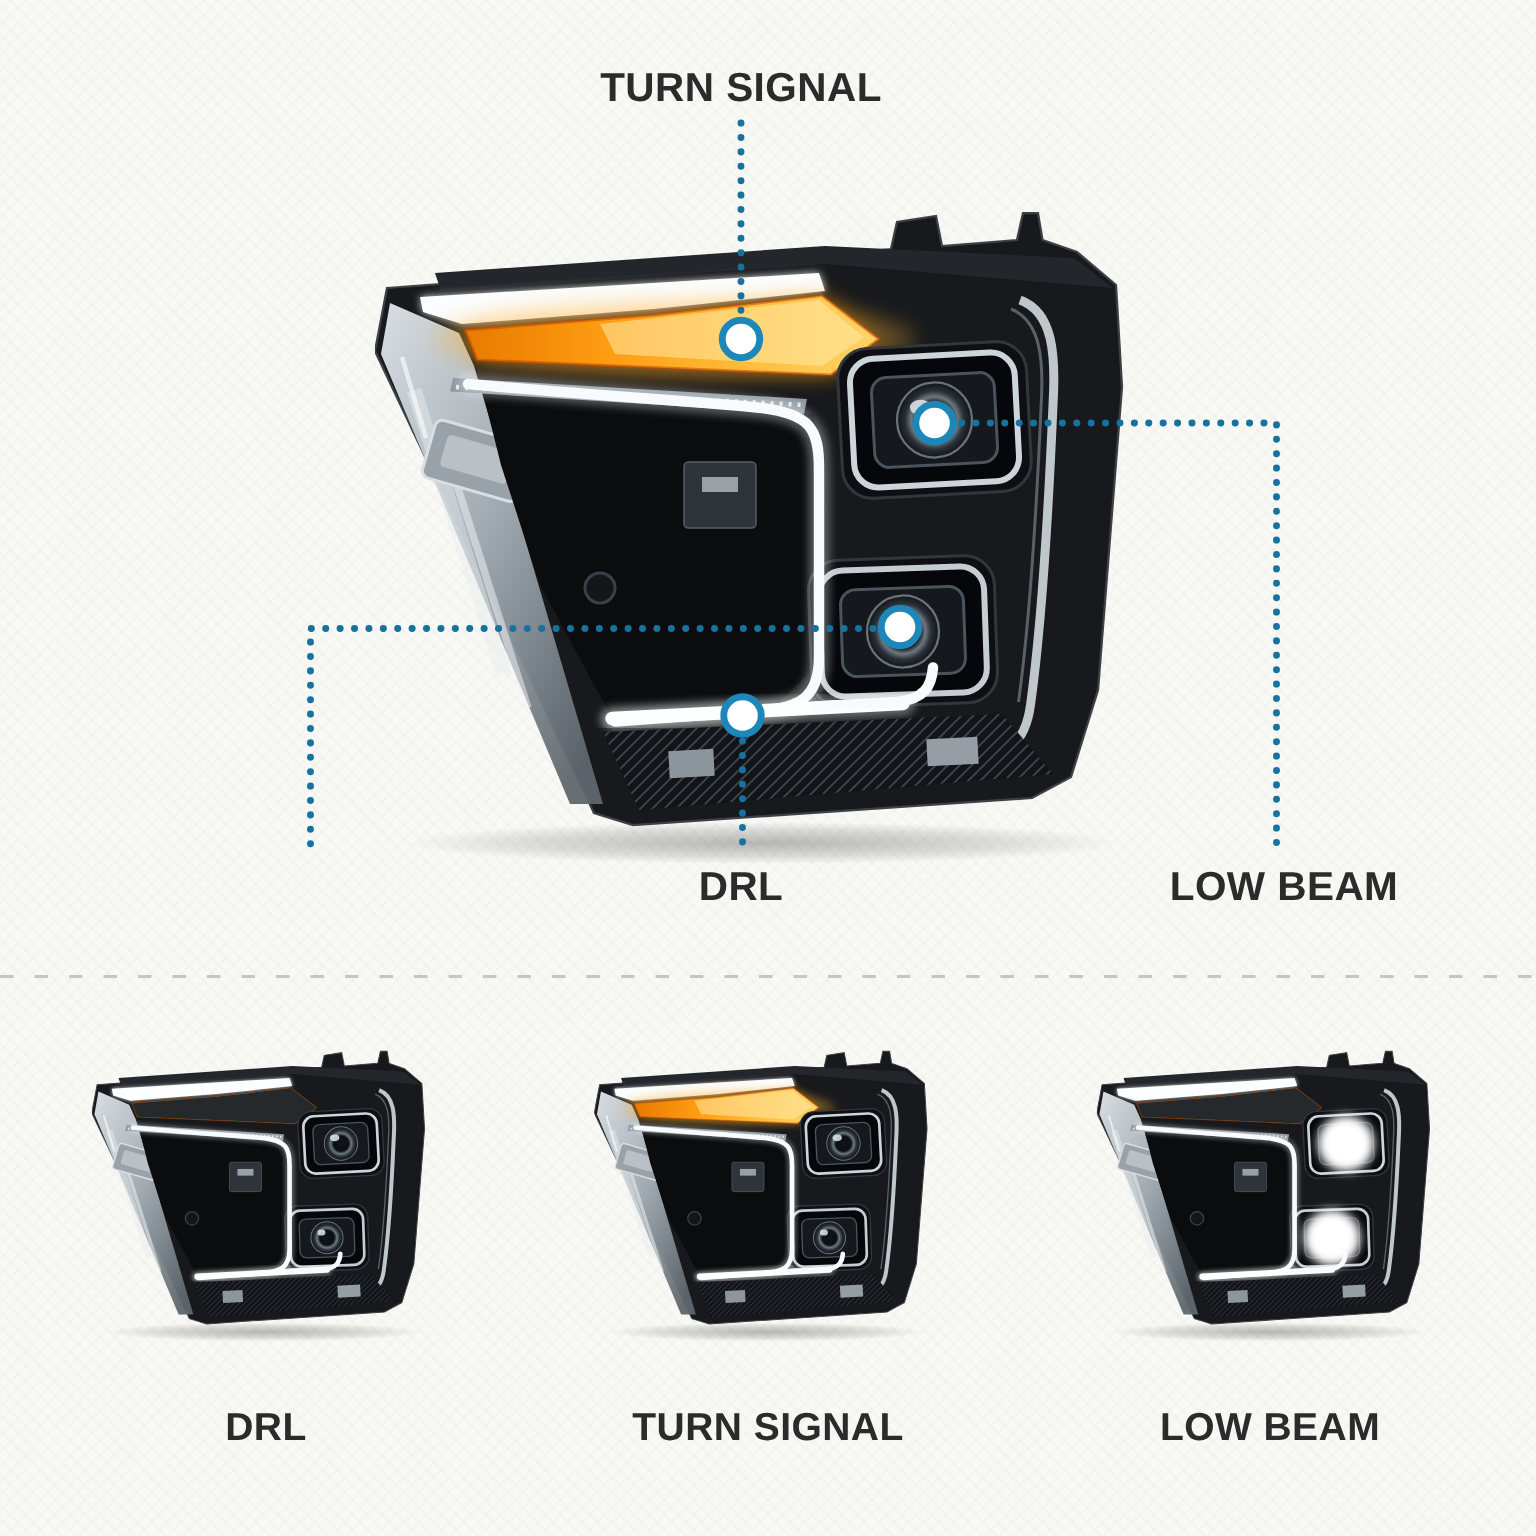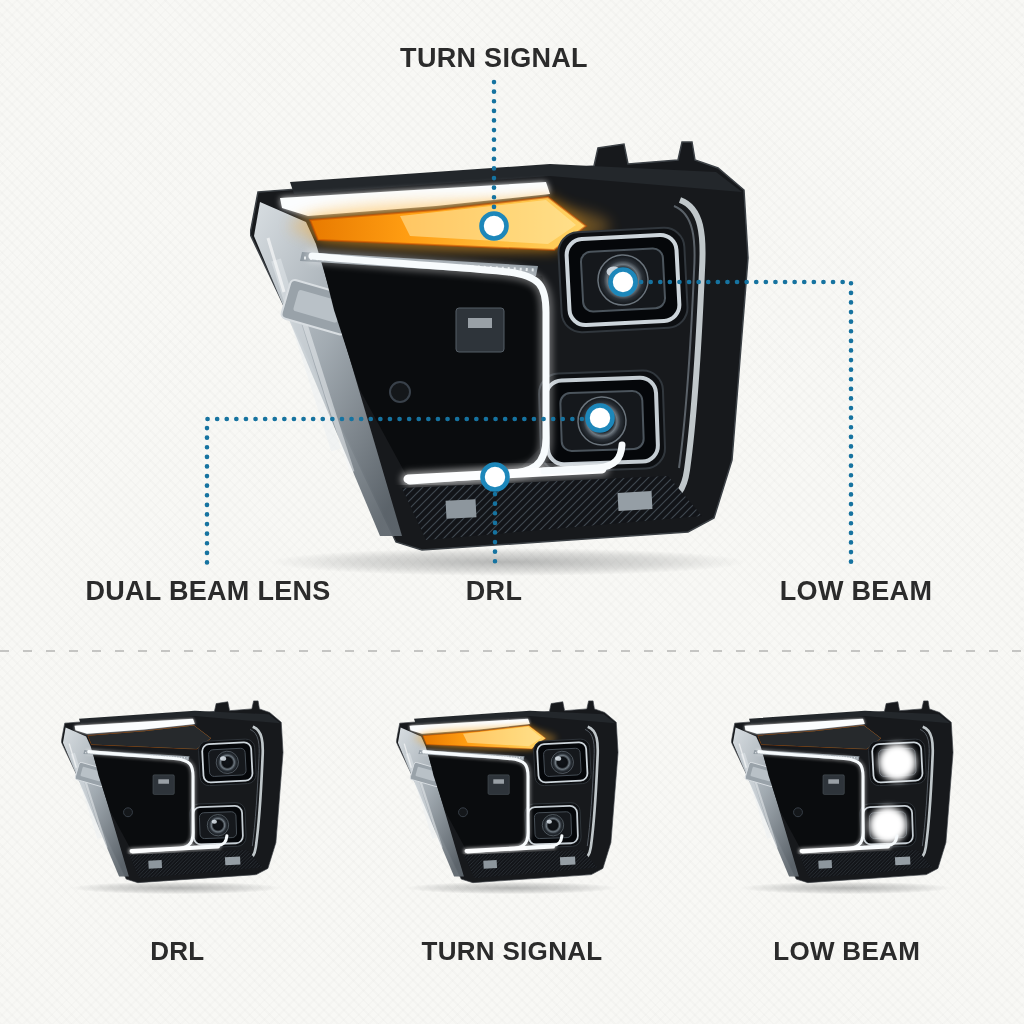--- a/index.html
+++ b/index.html
@@ -160,21 +160,20 @@
         <rect x="368" y="352" width="34" height="18" fill="#959ea5" transform="rotate(-3 385 361)"></rect>
       </g>
     </symbol>
   </defs>
 </svg>
 
 <div class="page">
 
   <section class="hero">
     <div class="lbl lbl-turn">TURN SIGNAL</div>
-    <div class="lbl lbl-dual">DUAL BEAM LENS</div>
     <div class="lbl lbl-drl">DRL</div>
     <div class="lbl lbl-low">LOW BEAM</div>
 
     <svg class="photo" width="520" height="440" viewBox="0 0 520 440" style="--amber-glow:0.6; --amber-off:0; --lo-on:0; --hi-on:0;">
       <use href="#hl"></use>
     </svg>
 
     <svg class="leaders" width="1024" height="1024" viewBox="0 0 1024 1024">
       <g fill="none" stroke="#1673a0" stroke-width="4.6" stroke-linecap="round" stroke-dasharray="0.1 9.5">
         <path d="M494,82 L494,207"></path>

